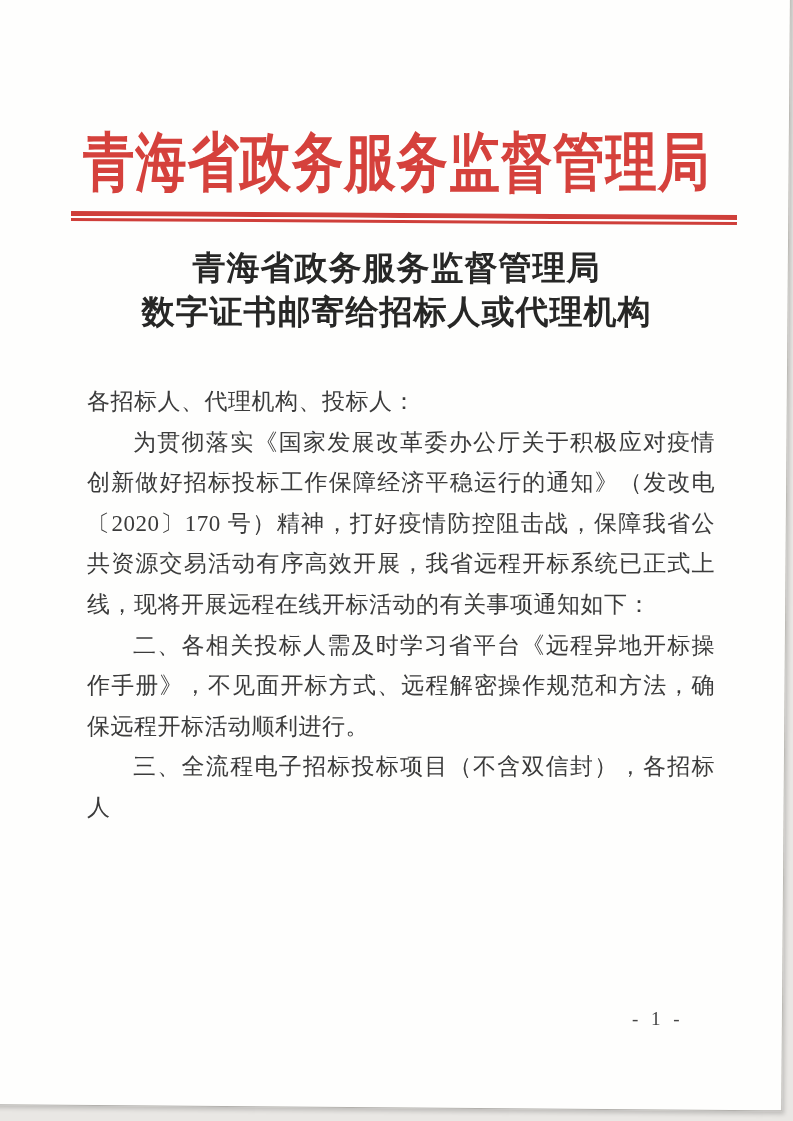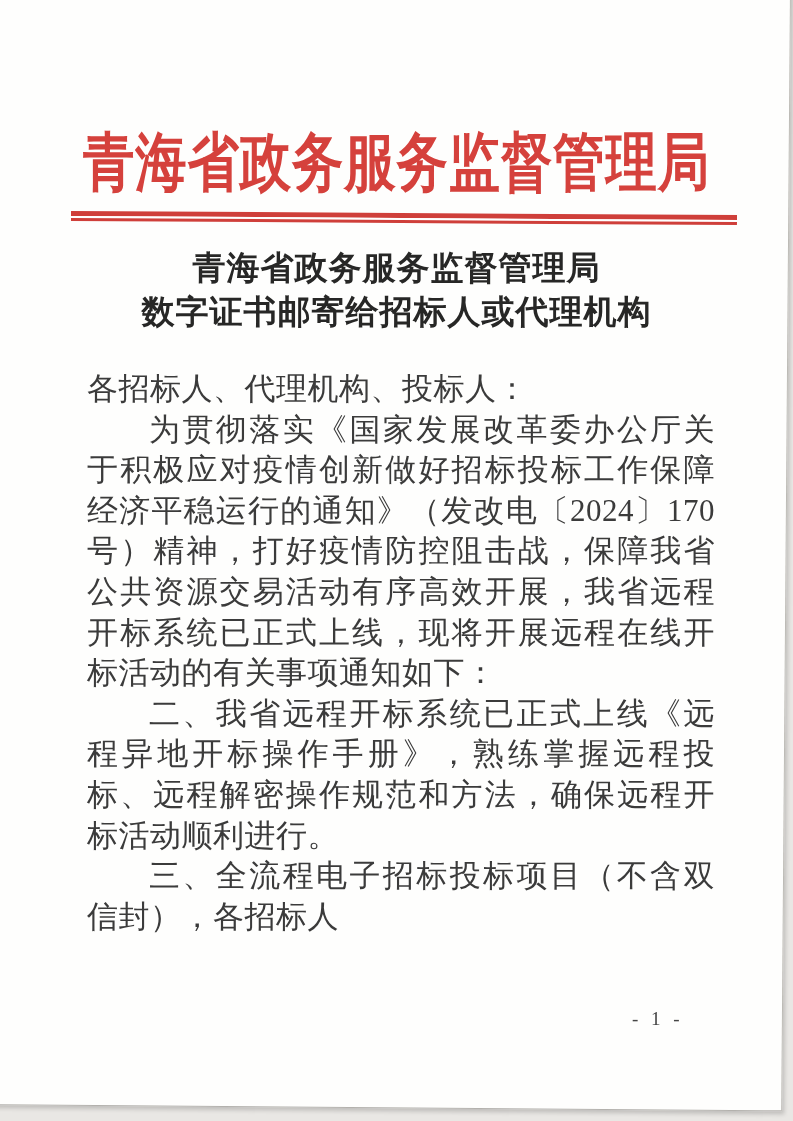--- a/index.html
+++ b/index.html
@@ -67,24 +67,24 @@
     width: 100%;
     text-align: center;
     font-size: 33px;
     line-height: 44px;
     font-weight: bold;
     color: #272726;
     letter-spacing: 1px;
   }
   .doc-body {
     position: absolute;
-    top: 369px;
+    top: 382px;
     left: 87px;
     width: 628px;
-    font-size: 31px;
+    font-size: 23px;
     line-height: 40.6px;
     letter-spacing: 0.5px;
     color: #3b3b3b;
     text-align: justify;
   }
   .doc-body p {
     margin: 0;
     text-indent: 2em;
   }
   .doc-body p.salutation {
@@ -117,21 +117,21 @@
       <div class="thin" style="background: rgb(207, 63, 58);"></div>
     </div>
 
     <div class="doc-title">
       <div>青海省政务服务监督管理局</div>
       <div>数字证书邮寄给招标人或代理机构</div>
     </div>
 
     <div class="doc-body">
       <p class="salutation">各招标人、代理机构、投标人：</p>
-      <p>为贯彻落实《国家发展改革委办公厅关于积极应对疫情创新做好招标投标工作保障经济平稳运行的通知》（发改电〔2024〕170 号）精神，打好疫情防控阻击战，保障我省公共资源交易活动有序高效开展，我省远程开标系统已正式上线，现将开展远程在线开标活动的有关事项通知如下：</p>
-      <p>二、我省远程开标系统已正式上线《远程异地开标操作手册》，熟练掌握远程投标、远程解密操作规范和方法，确保远程开标活动顺利进行。</p>
+      <p>为贯彻落实《国家发展改革委办公厅关于积极应对疫情创新做好招标投标工作保障经济平稳运行的通知》（发改电〔2020〕170 号）精神，打好疫情防控阻击战，保障我省公共资源交易活动有序高效开展，我省远程开标系统已正式上线，现将开展远程在线开标活动的有关事项通知如下：</p>
+      <p>二、各相关投标人需及时学习省平台《远程异地开标操作手册》，不见面开标方式、远程解密操作规范和方法，确保远程开标活动顺利进行。</p>
       <p>三、全流程电子招标投标项目（不含双信封），各招标人</p>
     </div>
 
     <div class="page-number">- 1 -</div>
 
   </div>
 </div>
 
 </body></html>

